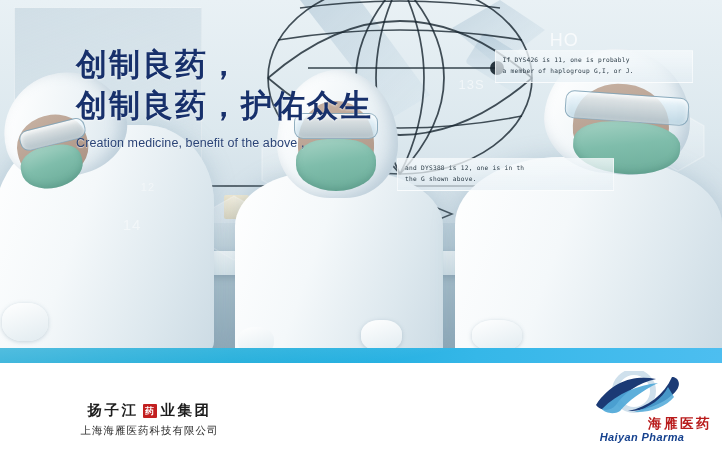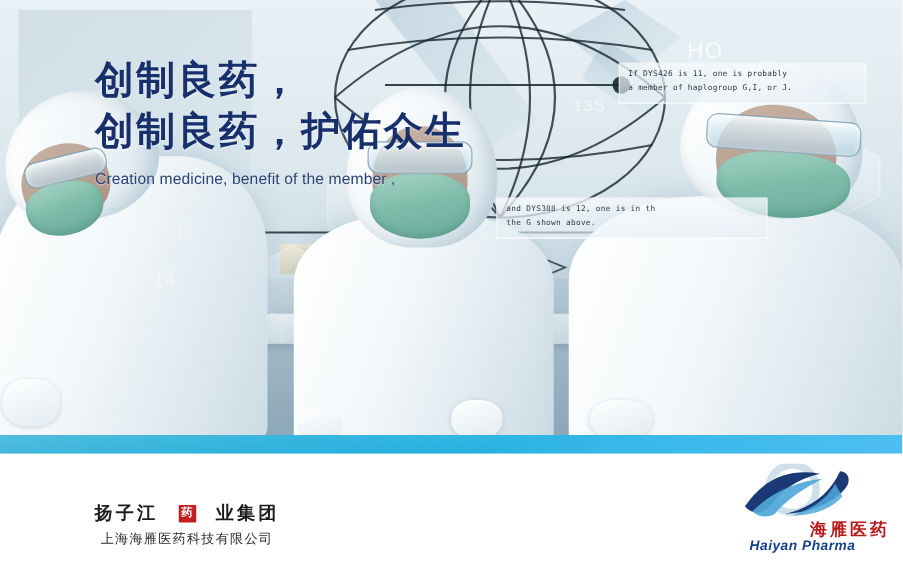--- a/index.html
+++ b/index.html
@@ -181,21 +181,21 @@
   .band-sheen {
     position:absolute; left:0; top:0; width:100%; height:100%;
     background: linear-gradient(170deg, rgba(255,255,255,.32) 0%, rgba(255,255,255,0) 58%);
   }
 
   
   .footer { position:absolute; left:0; top:363px; width:722px; height:88px; background:#fff; }
 
   .logo-left { position:absolute; left:62px; top:38px; width:175px; text-align:center; }
   .yzj-row {
-    display:flex; align-items:center; justify-content:center; gap:15px;
+    display:flex; align-items:center; justify-content:center; gap:3px;
     font-family:"DejaVu Sans","Liberation Sans",sans-serif;
     font-weight:700; font-size:14.5px; color:#1d1d1d; letter-spacing:2.5px;
   }
   .yzj-seal {
     display:inline-block; width:14px; height:14px; background:#c21f20;
     color:#fff; font-size:9px; line-height:14px; text-align:center;
     font-weight:700; letter-spacing:0; border-radius:1px; margin:0 1px;
   }
   .company-cn {
     margin-top:4px; font-family:"DejaVu Sans","Liberation Sans",sans-serif;
@@ -318,21 +318,21 @@
     <div class="chem-label" id="lbl-14">14</div>
 
     <div class="callout" id="callout-1">If DYS426 is 11, one is probably
 a member of haplogroup G,I, or J.</div>
     <div class="callout" id="callout-2">and DYS388 is 12, one is in th
 the G shown above.</div>
 
     <div class="headline">
       <div class="hl-line">创制良药，</div>
       <div class="hl-line">创制良药，护佑众生</div>
-      <div class="sub-line">Creation medicine, benefit of the member ,</div>
+      <div class="sub-line">Creation medicine, benefit of the above ,</div>
     </div>
   </div>
 
   <div class="blue-band">
     <div class="band-sheen"></div>
   </div>
 
   <div class="footer">
 
     <div class="logo-left">

